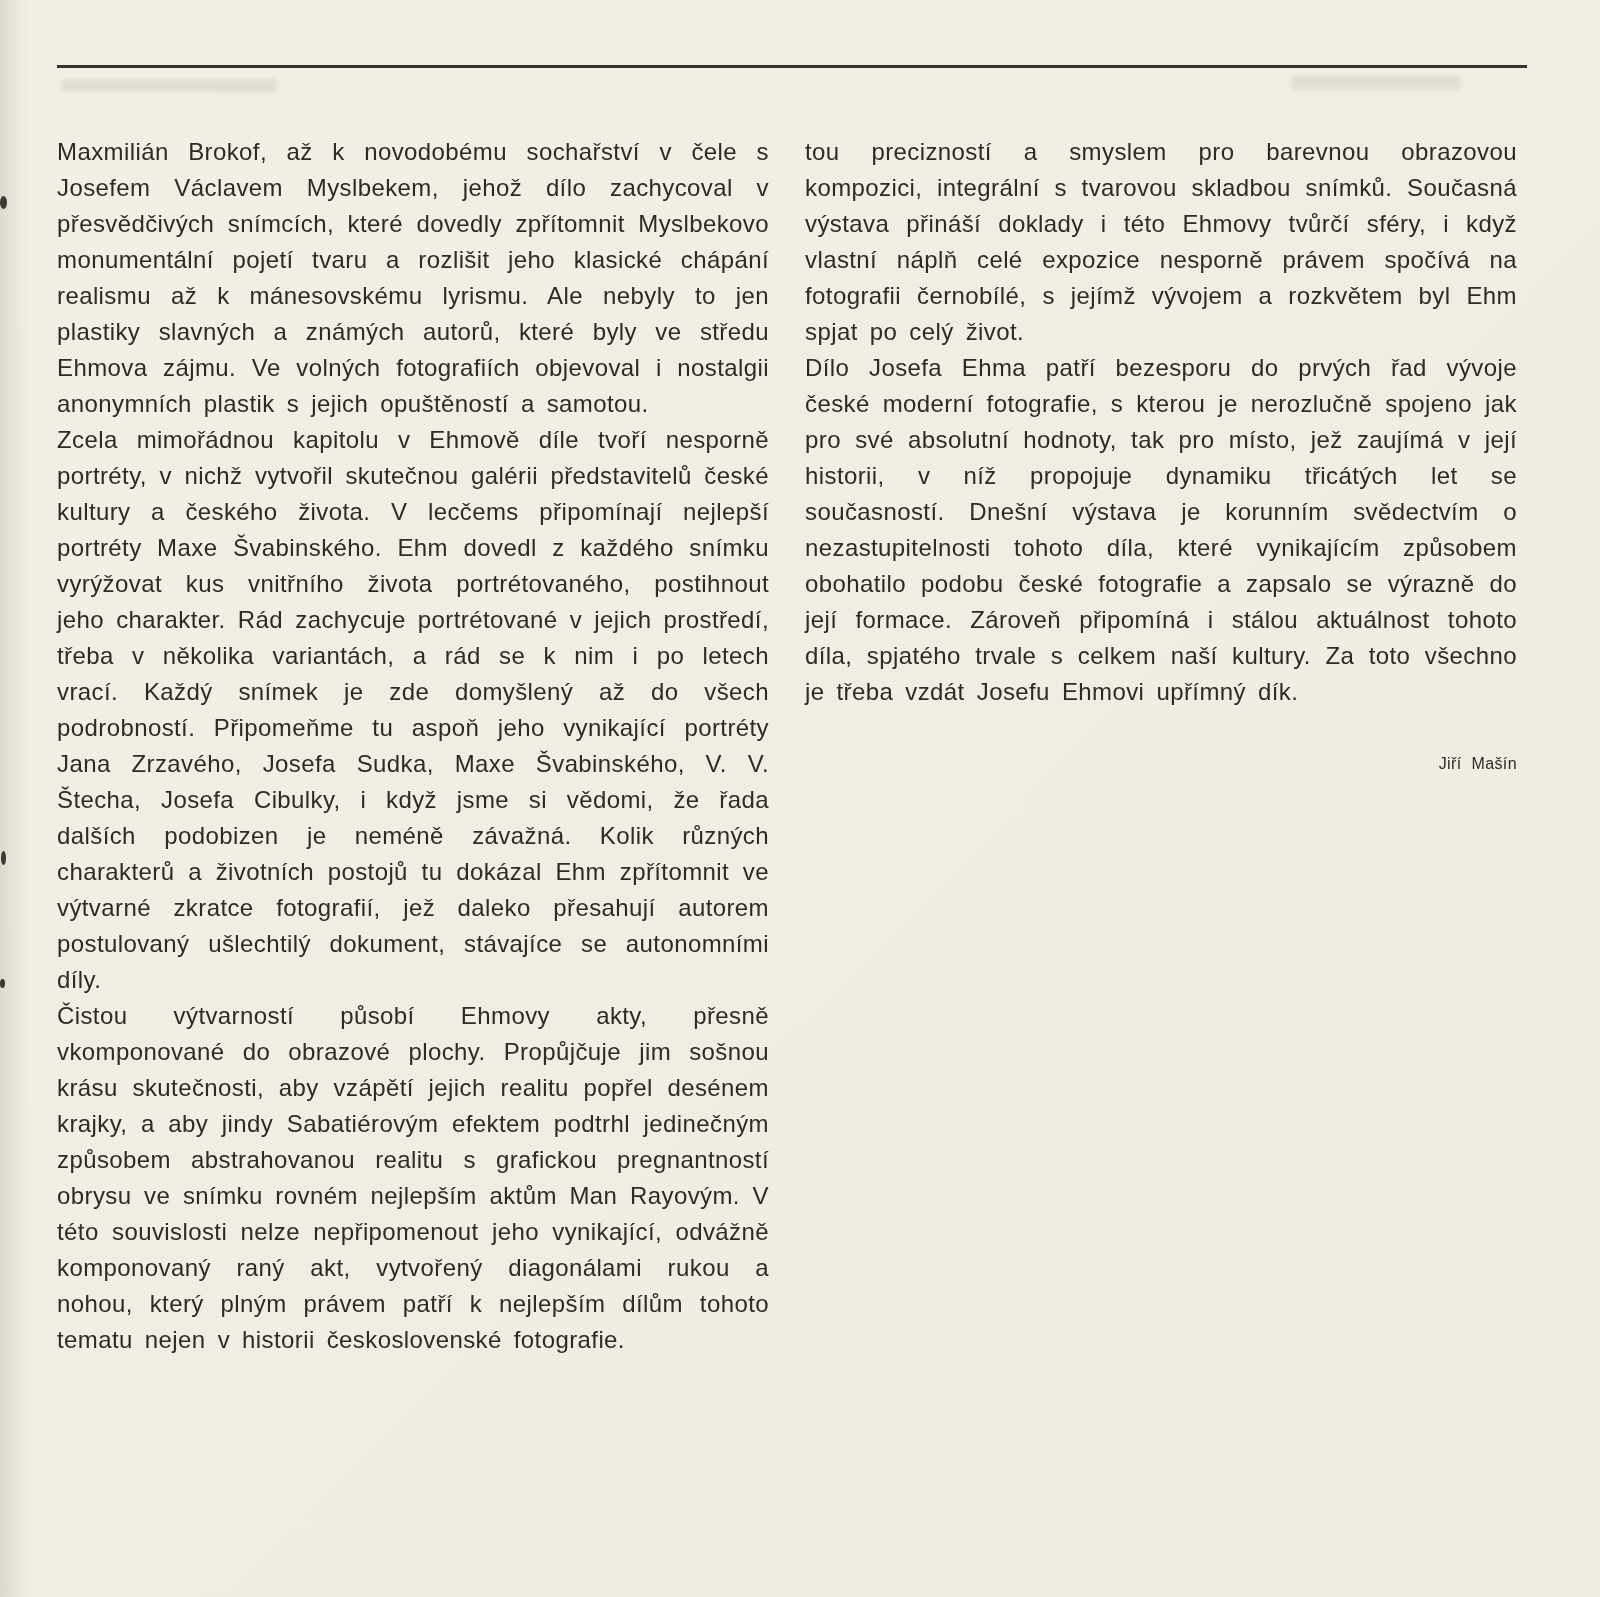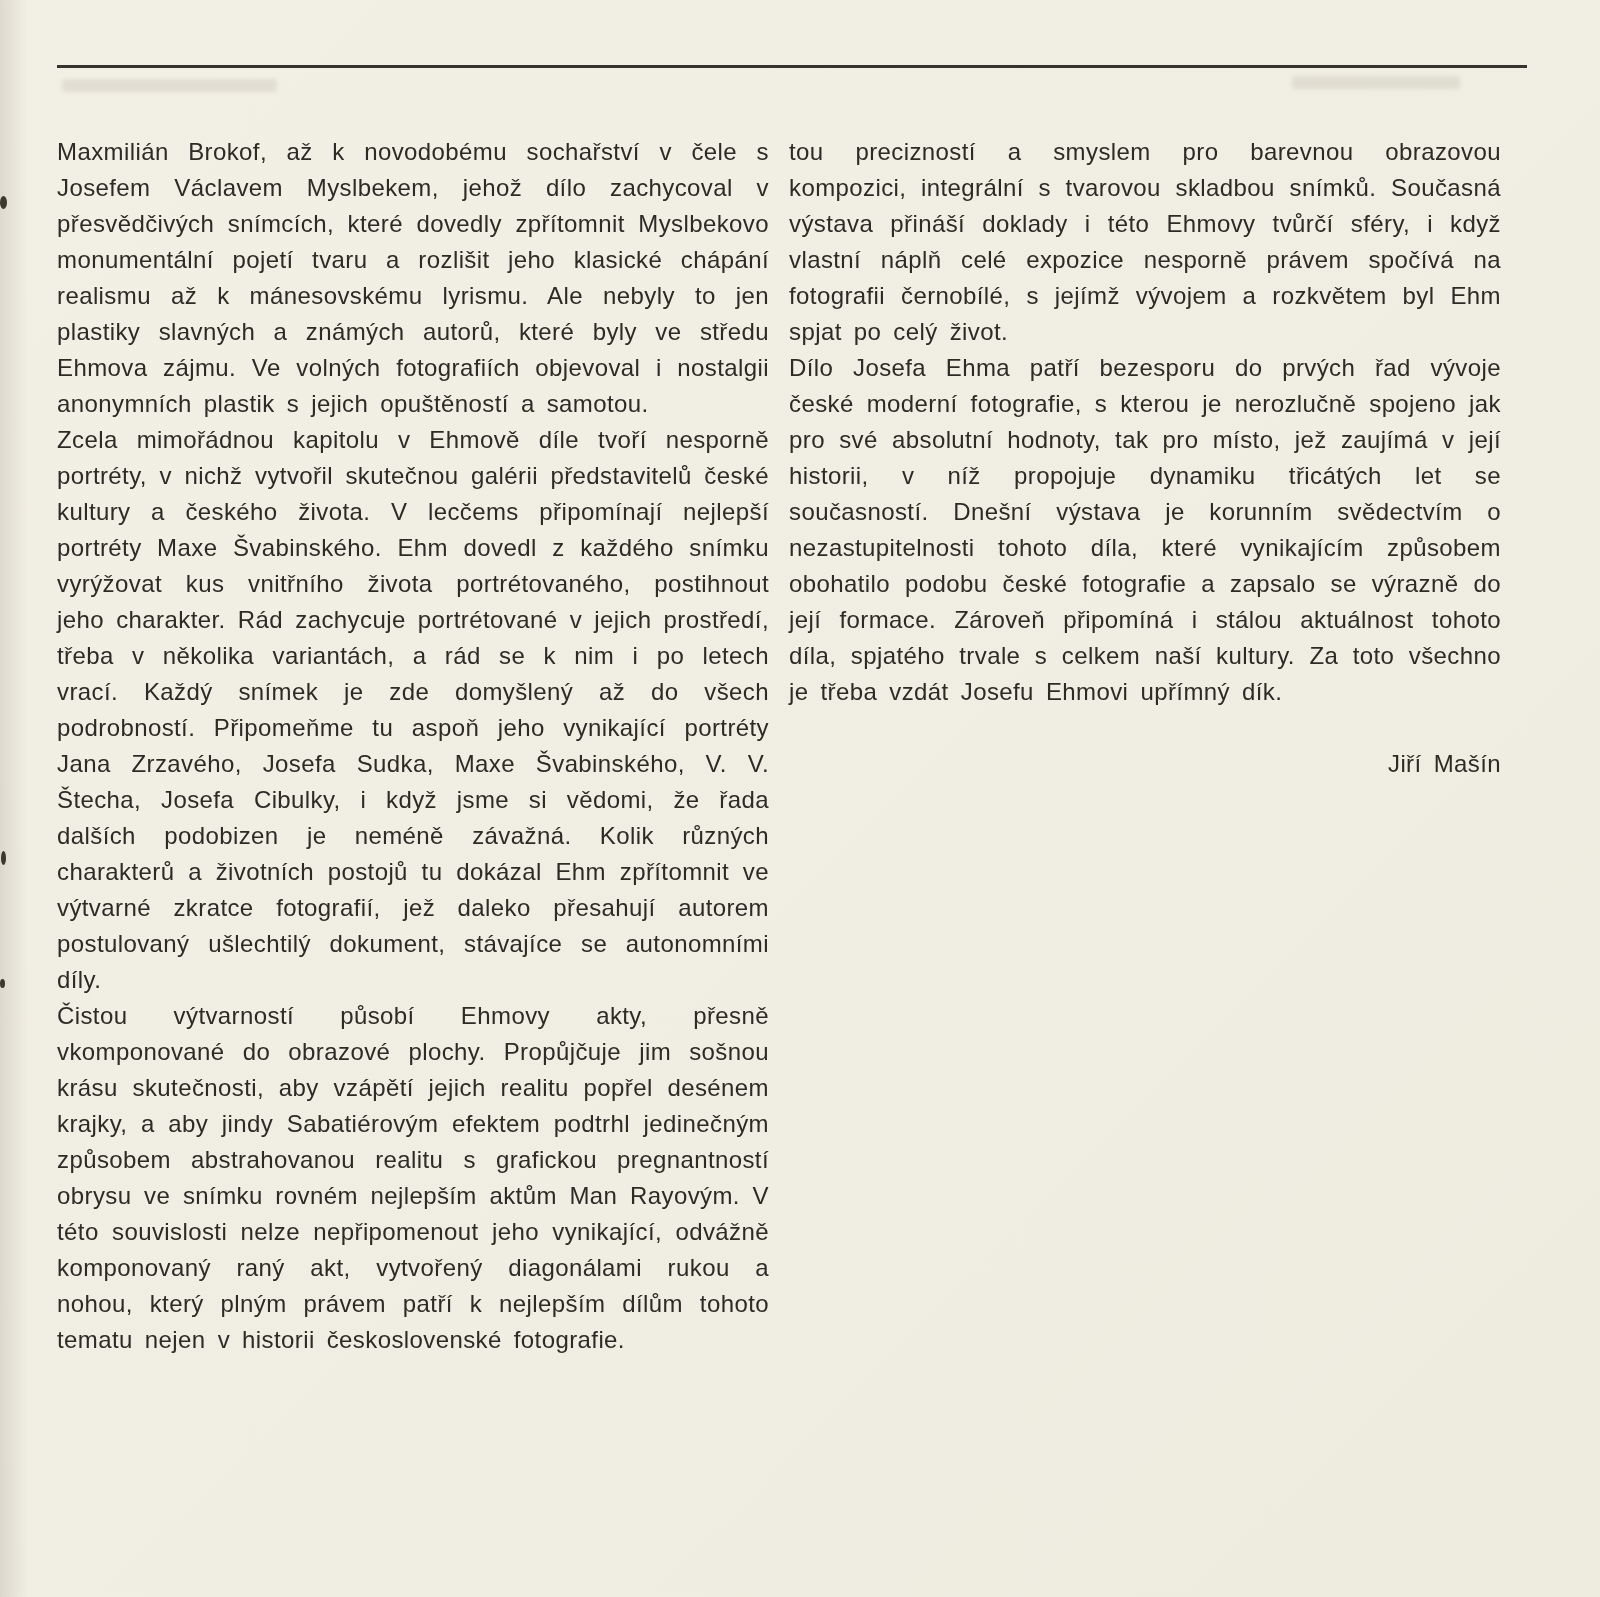--- a/index.html
+++ b/index.html
@@ -47,42 +47,42 @@
     }
     .speck-1 { left: 0px; top: 196px;  width: 7px; height: 13px; }
     .speck-2 { left: 1px; top: 851px;  width: 5px; height: 14px; }
     .speck-3 { left: 0px; top: 979px;  width: 5px; height: 9px;  }
     .content {
       position: absolute;
       left: 57px;
       top: 134px;
       width: 1468px;
       display: flex;
-      gap: 20px;
+      gap: 36px;
     }
     .col {
       width: 712px;
       font-size: 24px;
       line-height: 36px;
       text-align: justify;
       letter-spacing: 0.4px;
       word-spacing: 5px;
       color: #2e2b26;
     }
     .col p {
       margin: 0;
       padding: 0;
     }
     .col p.runover {
       text-align-last: justify;
     }
     .signature {
       margin-top: 36px;
       text-align: right;
-      font-size: 24px;
+      font-size: 16px;
       line-height: 36px;
       letter-spacing: 0.4px;
     }
   </style>
 </head>
 <body>
 
 <div class="edge-shade"></div>
 
 <div class="top-rule"></div>

